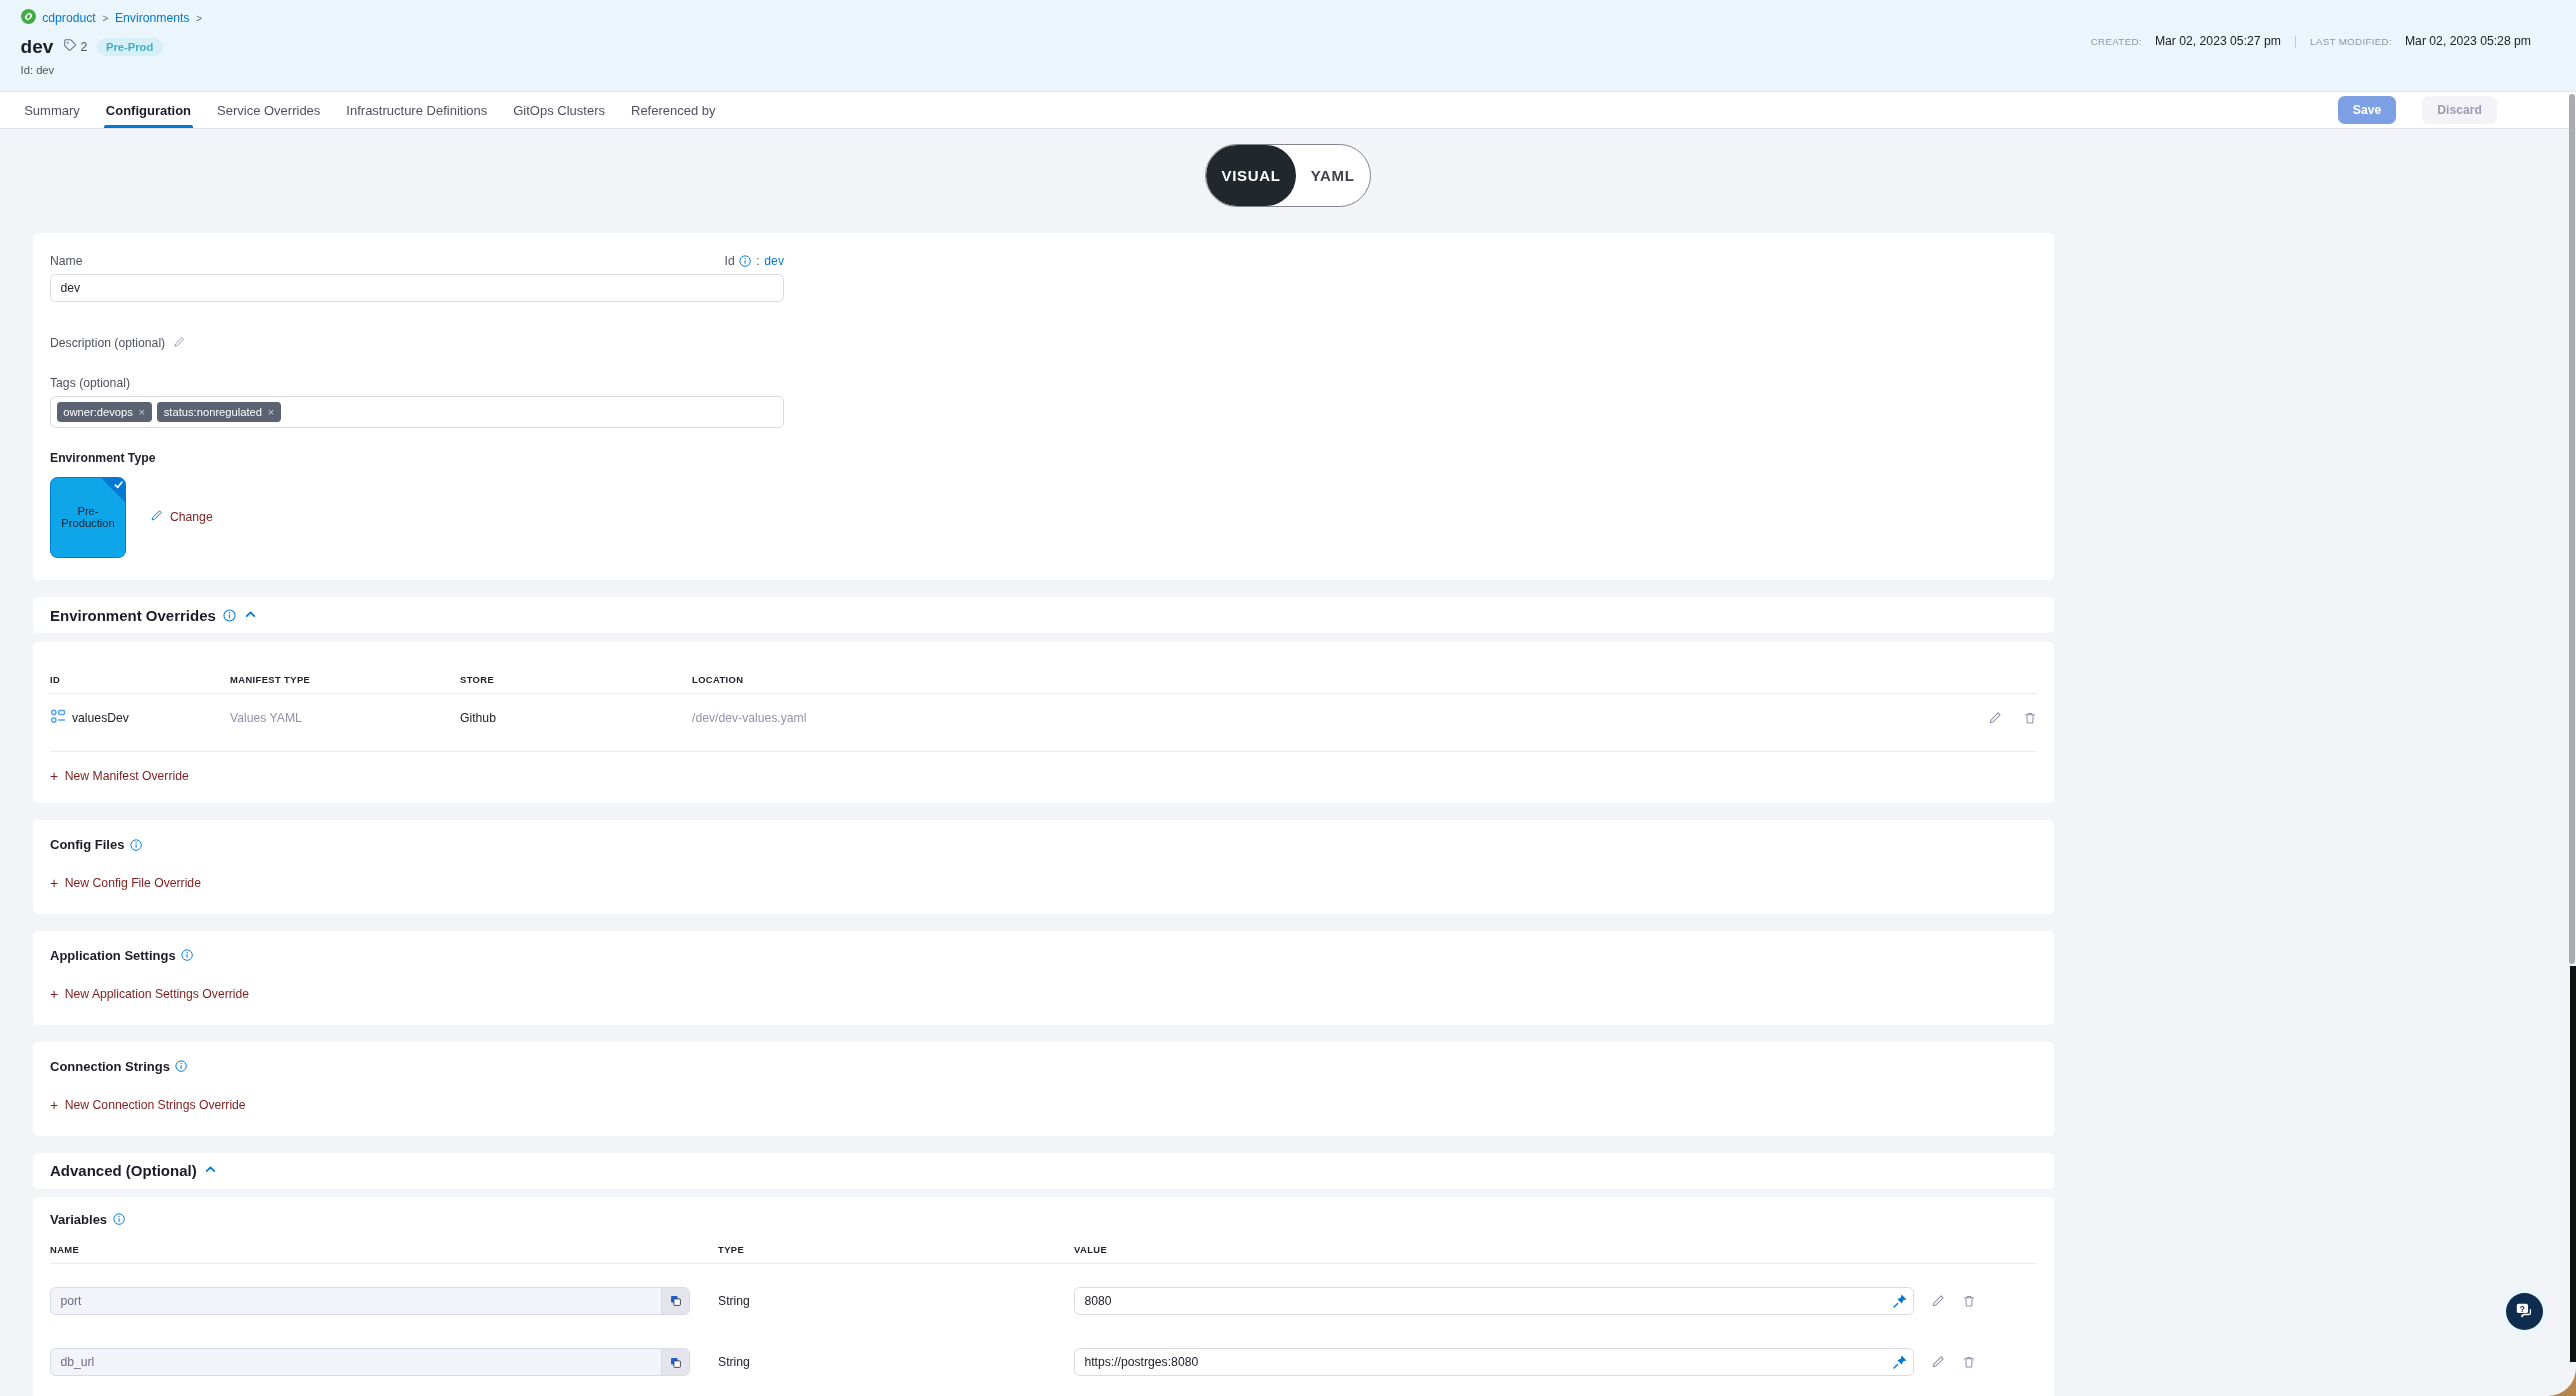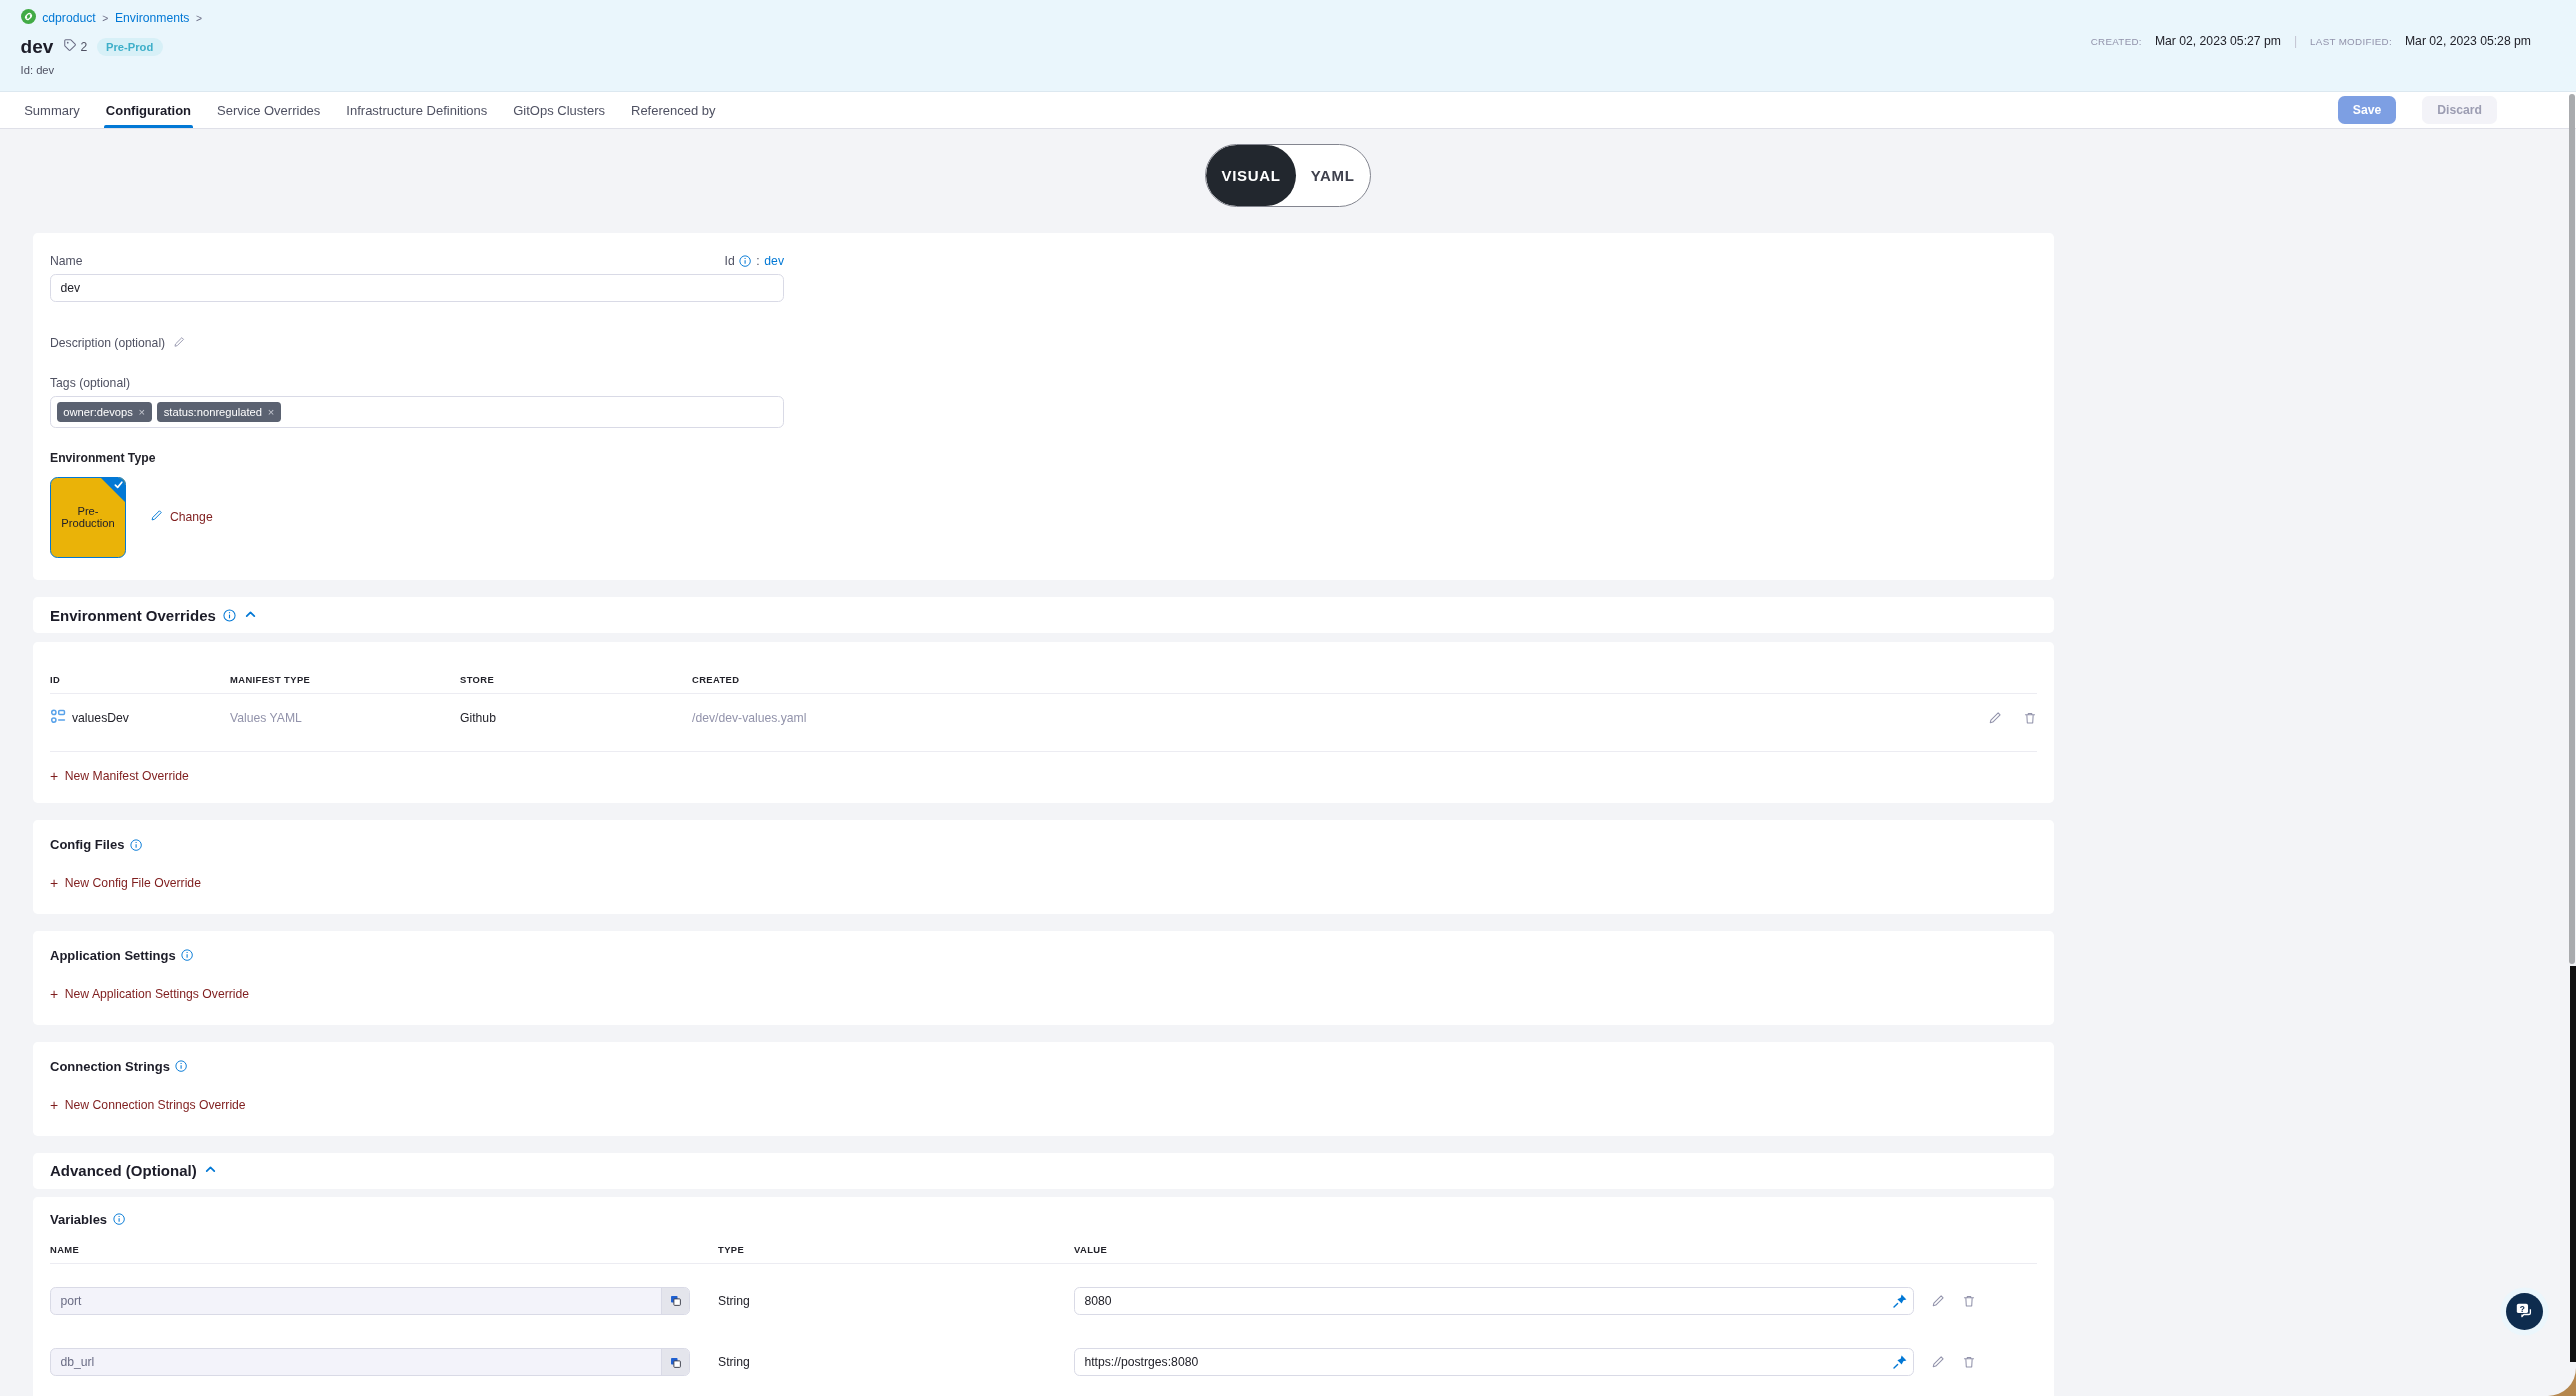--- a/index.html
+++ b/index.html
@@ -64,21 +64,21 @@
     font-family:inherit; background:#fff; }
   .desc-row { margin-top:32px; display:flex; align-items:center; gap:7.5px; }
   .tags-label { margin-top:24.4px; }
   .tags-box { margin-top:6.6px; width:734px; min-height:32px; border:0.9px solid #d9dae6;
     border-radius:5.6px; padding:3.7px 5.6px; display:flex; align-items:center; gap:5.6px; }
   .chip { background:#5b6271; color:#fff; font-size:11.2px; border-radius:3.7px;
     padding:3.7px 6.6px; display:flex; align-items:center; gap:5.6px; }
   .chip .x { color:#c4c7d0; font-size:11.2px; cursor:pointer; line-height:1; }
   .envtype-label { margin-top:22.5px; font-size:12.2px; font-weight:700; color:#22222a; }
   .envtype-row { margin-top:12.2px; display:flex; align-items:center; gap:24.4px; }
-  .envtype-card { position:relative; width:76px; height:81px; background:#eab308;
+  .envtype-card { position:relative; width:76px; height:81px; background:#0ea5e9;
     border:1.4px solid #0278d5; border-radius:7.5px; display:flex; align-items:center;
     justify-content:center; text-align:center; font-size:11.2px; color:#22222a;
     padding:5.6px; cursor:pointer; overflow:hidden; }
   .corner-check { position:absolute; top:0; right:0; width:0; height:0;
     border-top:24.4px solid #0278d5; border-left:24.4px solid transparent; }
   .corner-check svg { position:absolute; top:-22.5px; right:0.9px; }
   .link { color:#7f1d1d; font-size:12.2px; display:inline-flex; align-items:center;
     gap:6.6px; cursor:pointer; font-weight:400; }
   .plus { font-size:14px; font-weight:400; line-height:1; }
 
@@ -271,21 +271,21 @@
             <polyline points="2.5,7.5 6,4 9.5,7.5" fill="none" stroke="currentColor" stroke-width="1.6" stroke-linecap="round" stroke-linejoin="round"></polyline>
           </svg>
       </span>
     </section>
 
     <section class="card tbl-card">
       <div class="thead thead-manifests">
         <span>ID</span>
         <span>MANIFEST TYPE</span>
         <span>STORE</span>
-        <span>CREATED</span>
+        <span>LOCATION</span>
         <span></span>
       </div>
       <div class="divider"></div>
       <div class="trow trow-manifests">
         <span class="id-cell">
           <span>
             <svg width="17" height="17" viewBox="0 0 16 16">
                 <circle cx="3.6" cy="4.2" r="2" fill="none" stroke="#58a2ea" stroke-width="1.4"></circle>
                 <rect x="8.2" y="2.4" width="5.4" height="3.8" rx="1" fill="none" stroke="#58a2ea" stroke-width="1.4"></rect>
                 <circle cx="3.6" cy="11.4" r="2" fill="none" stroke="#58a2ea" stroke-width="1.4"></circle>

